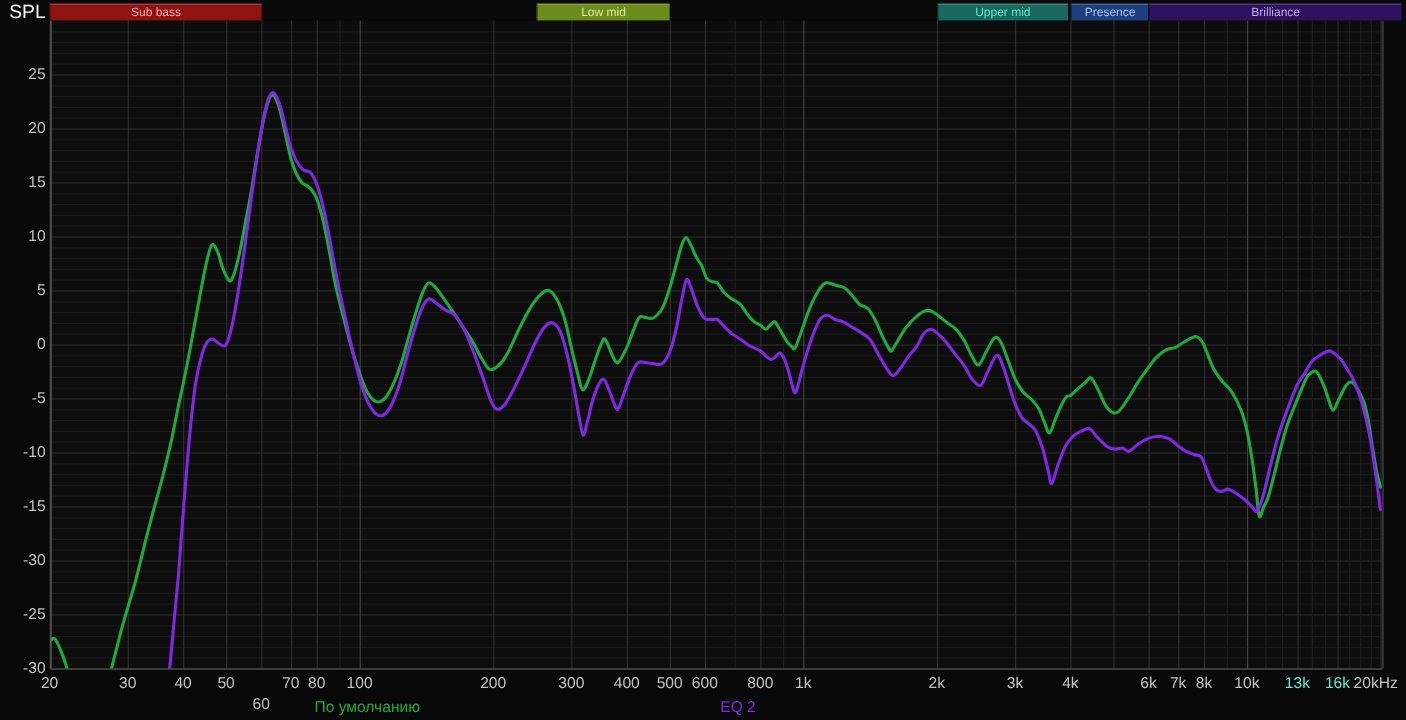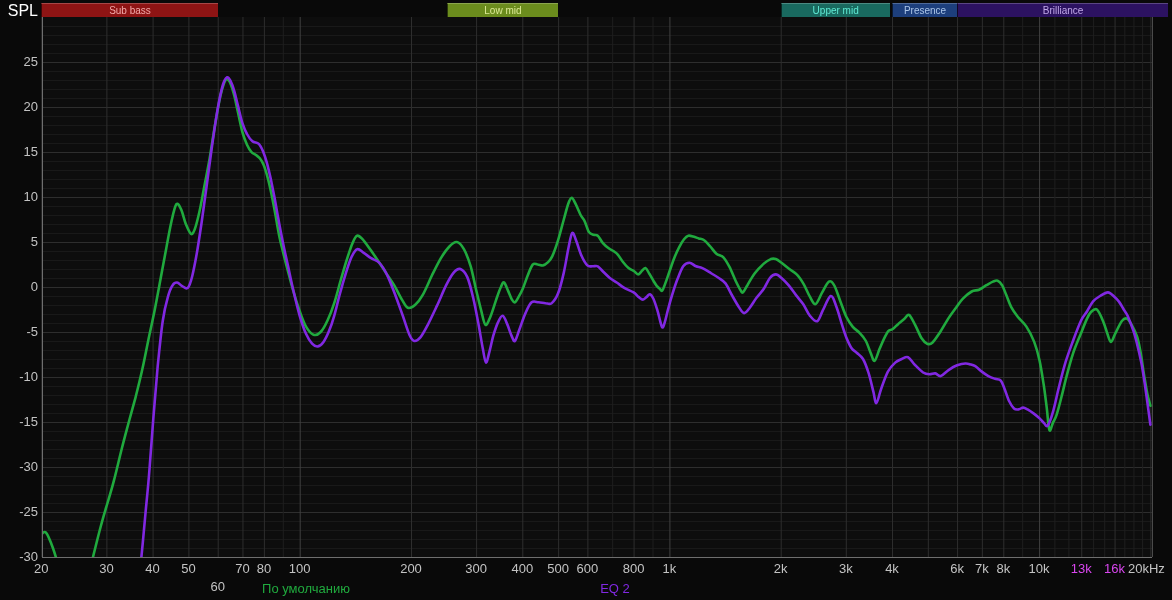--- a/index.html
+++ b/index.html
@@ -9,21 +9,21 @@
   #plot-svg{position:absolute;left:0;top:0;width:1172px;height:600px;}
   #spl-label{position:absolute;left:0;top:2px;width:38px;text-align:right;
              font-size:16px;color:#ffffff;}
   #band-bar{position:absolute;left:0;top:3px;height:14px;width:1172px;}
   .band{position:absolute;top:0;height:14px;box-sizing:border-box;
         border-top:1px solid rgba(255,255,255,0.22);border-left:1px solid rgba(0,0,0,0.6);
         display:flex;align-items:center;justify-content:center;
         font-size:10px;line-height:13px;white-space:nowrap;overflow:hidden;}
   .ylab{position:absolute;left:2px;width:36px;text-align:right;font-size:13px;color:#c3c3c3;}
   .xlab{position:absolute;top:561px;transform:translateX(-50%);font-size:13px;color:#c3c3c3;white-space:nowrap;}
-  .xlab.dim{color:#d946ef;}
+  .xlab.dim{color:#5eead4;}
   .legend-item{position:absolute;top:581px;transform:translateX(-50%);font-size:13px;white-space:nowrap;}
 </style>
 </head>
 <body>
 
 <div id="stage">
   <div id="plot-bg"></div>
   <svg id="plot-svg" width="1172" height="600" viewBox="0 0 1172 600" xmlns="http://www.w3.org/2000/svg">
     <defs>
       <clipPath id="plot-clip">

